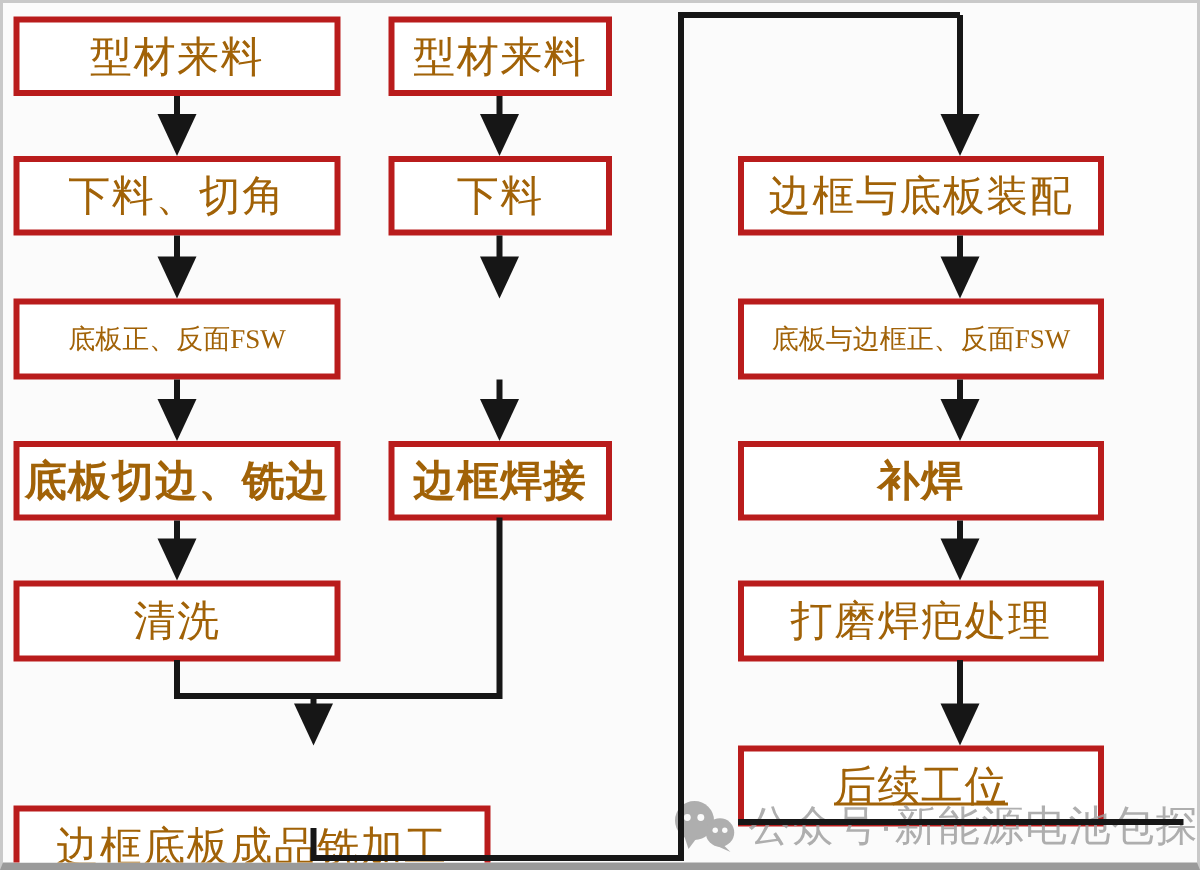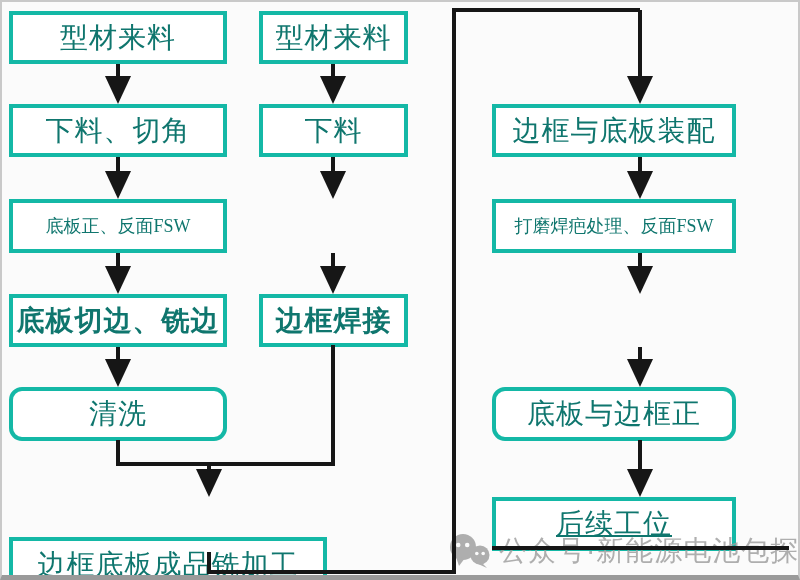--- a/index.html
+++ b/index.html
@@ -15,41 +15,41 @@
     background: #fbfbfb;
     border: 2px solid #c9c9c9;
     border-bottom: 5px solid #9a9a9a;
     overflow: hidden;
     font-family: "Liberation Serif", "DejaVu Serif", serif;
   }
   .box {
     position: absolute;
     box-sizing: border-box;
     background: #ffffff;
-    border: 4px solid #14b8a6;
-    color: #0f766e;
+    border: 4px solid #b91c1c;
+    color: #a16207;
     display: flex;
     align-items: center;
     justify-content: center;
     font-size: 28px;
     letter-spacing: 1px;
     white-space: nowrap;
     z-index: 2;
   }
   .box--small { font-size: 18px; letter-spacing: 0; }
   
   .c1 { left: 7px;   width: 218px; }
   .c2 { left: 257px; width: 149px; }
   .c3 { left: 490px; width: 244px; }
   
   .r1 { top: 9px;   height: 53px; }
   .r2 { top: 102px; height: 53px; }
   .r3 { top: 197px; height: 54px; }
   .r4 { top: 292px; height: 53px; font-weight: bold; }
-  .r5 { top: 385px; height: 54px; border-radius: 13px; }
+  .r5 { top: 385px; height: 54px; }
   .r6 { top: 495px; height: 54px; text-decoration: underline; }
   .bigbox { left: 7px; width: 318px; top: 495px; height: 55px; margin-top: 40px; }
 
   .connectors {
     position: absolute;
     left: 0; top: 0;
     width: 800px; height: 580px;
     z-index: 4;
     pointer-events: none;
   }
@@ -132,22 +132,23 @@
   <div class="box c1 r4">底板切边、铣边</div>
   <div class="box c1 r5">清洗</div>
 
   <div class="box c2 r1">型材来料</div>
   <div class="box c2 r2">下料</div>
   <div class="box c2 r4">边框焊接</div>
 
   <div class="box bigbox">边框底板成品铣加工</div>
 
   <div class="box c3 r2">边框与底板装配</div>
-  <div class="box c3 r3 box--small">打磨焊疤处理、反面FSW</div>
-  <div class="box c3 r5">底板与边框正</div>
+  <div class="box c3 r3 box--small">底板与边框正、反面FSW</div>
+  <div class="box c3 r4">补焊</div>
+  <div class="box c3 r5">打磨焊疤处理</div>
   <div class="box c3 r6">后续工位</div>
 
   <div class="watermark">
     <span class="wm-icon">
       <svg width="44" height="36" viewBox="0 0 44 36">
         <g fill="#9e9e9e">
           <circle cx="15" cy="14" r="13"></circle>
           <polygon points="8,24 11,33 17,25"></polygon>
           <circle cx="32" cy="22" r="9.5"></circle>
           <polygon points="34,30 39,35 30,31"></polygon>

